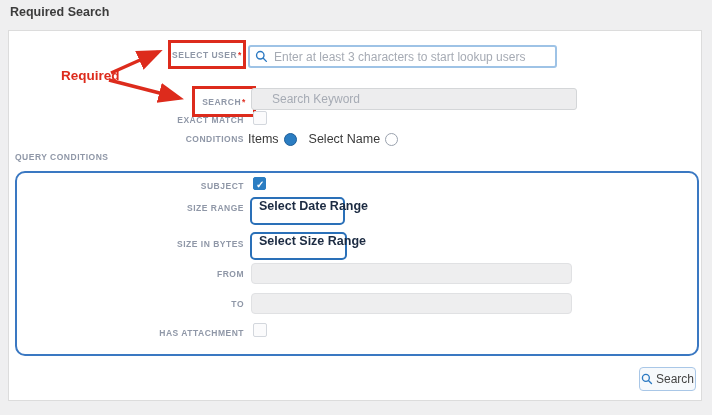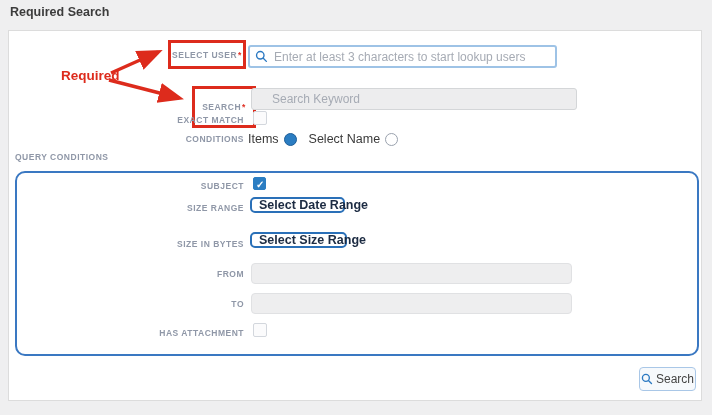--- a/index.html
+++ b/index.html
@@ -25,21 +25,21 @@
     white-space:nowrap;
   }
   .req{color:#e03225;margin-left:1px;}
   
   .redbox{
     position:absolute;border:3px solid #dd2b1c;box-sizing:border-box;
     display:flex;align-items:center;justify-content:center;background:transparent;
   }
   .redbox .flabel{position:static;width:auto;text-align:center;}
   .rb-user{left:159px;top:9px;width:78px;height:29px;}
-  .rb-search{left:183px;top:55px;width:64px;height:42px;}
+  .rb-search{left:183px;top:55px;width:64px;height:31px;}
   .required-note{
     position:absolute;left:52px;top:37px;
     font-size:13.5px;font-weight:bold;color:#dd2b1c;
   }
   .annot-arrows{position:absolute;left:0;top:0;pointer-events:none;}
   
   .input-wrap{
     position:absolute;left:239px;top:14px;width:309px;height:23px;
     border:2px solid #9ec3e6;border-radius:3px;background:#fff;
     box-sizing:border-box;display:flex;align-items:center;
@@ -90,23 +90,23 @@
   .radio-gap{width:12px;}
   
   .qc-label{position:absolute;left:6px;top:121px;width:auto;text-align:left;}
   .qc-box{
     position:absolute;left:6px;top:140px;width:684px;height:185px;
     border:2px solid #3a78c2;border-radius:10px;box-sizing:border-box;
     background:#fff;
   }
   
   .select{
-    position:absolute;box-sizing:border-box;height:16px;
+    position:absolute;box-sizing:border-box;height:28px;
     border:2px solid #2a70b8;border-radius:5px;background:#fff;
-    display:flex;align-items:center;padding:0 7px;cursor:default;
+    display:flex;padding:0 7px;cursor:default;
     font-size:12.5px;font-weight:bold;color:#1c2b42;white-space:nowrap;
   }
   .select svg{margin-left:6px;}
   .sel-date{left:241px;top:166px;width:95px;}
   .sel-size{left:241px;top:201px;width:97px;}
   
   .lbl-exact{top:84px;}
   .lbl-cond{top:103px;}
   .lbl-subject{top:150px;}
   .lbl-date{top:172px;}

